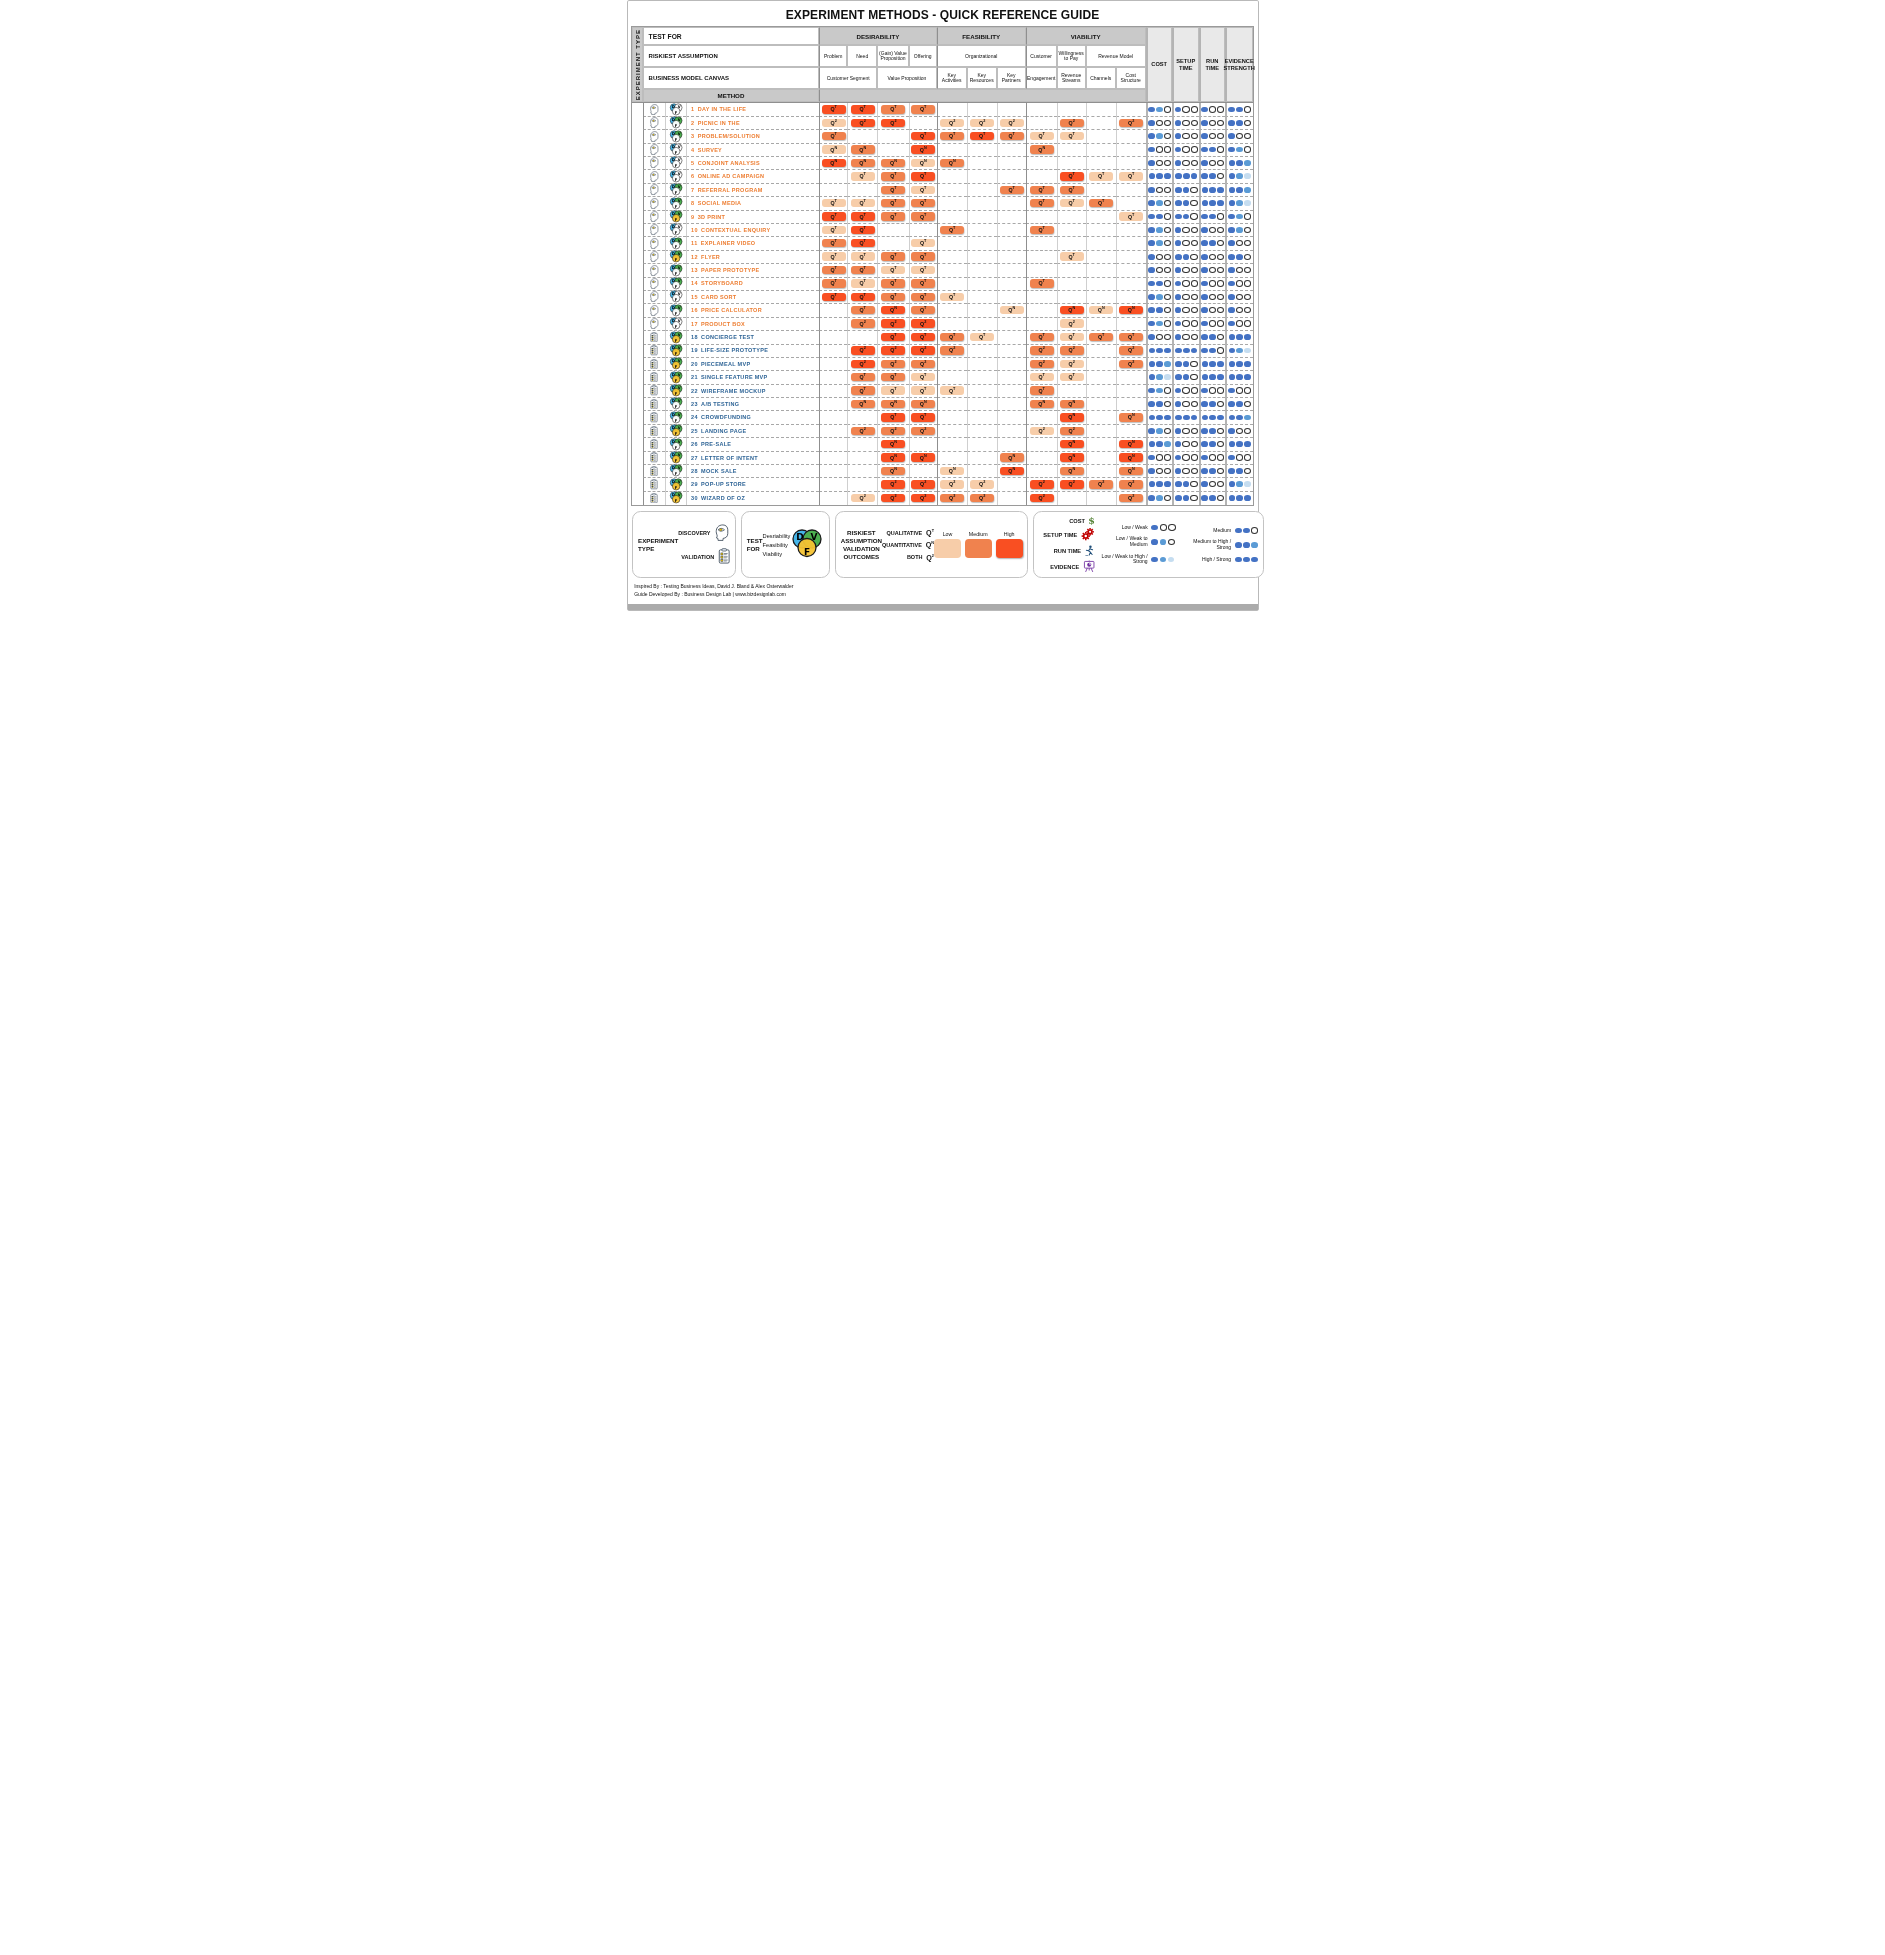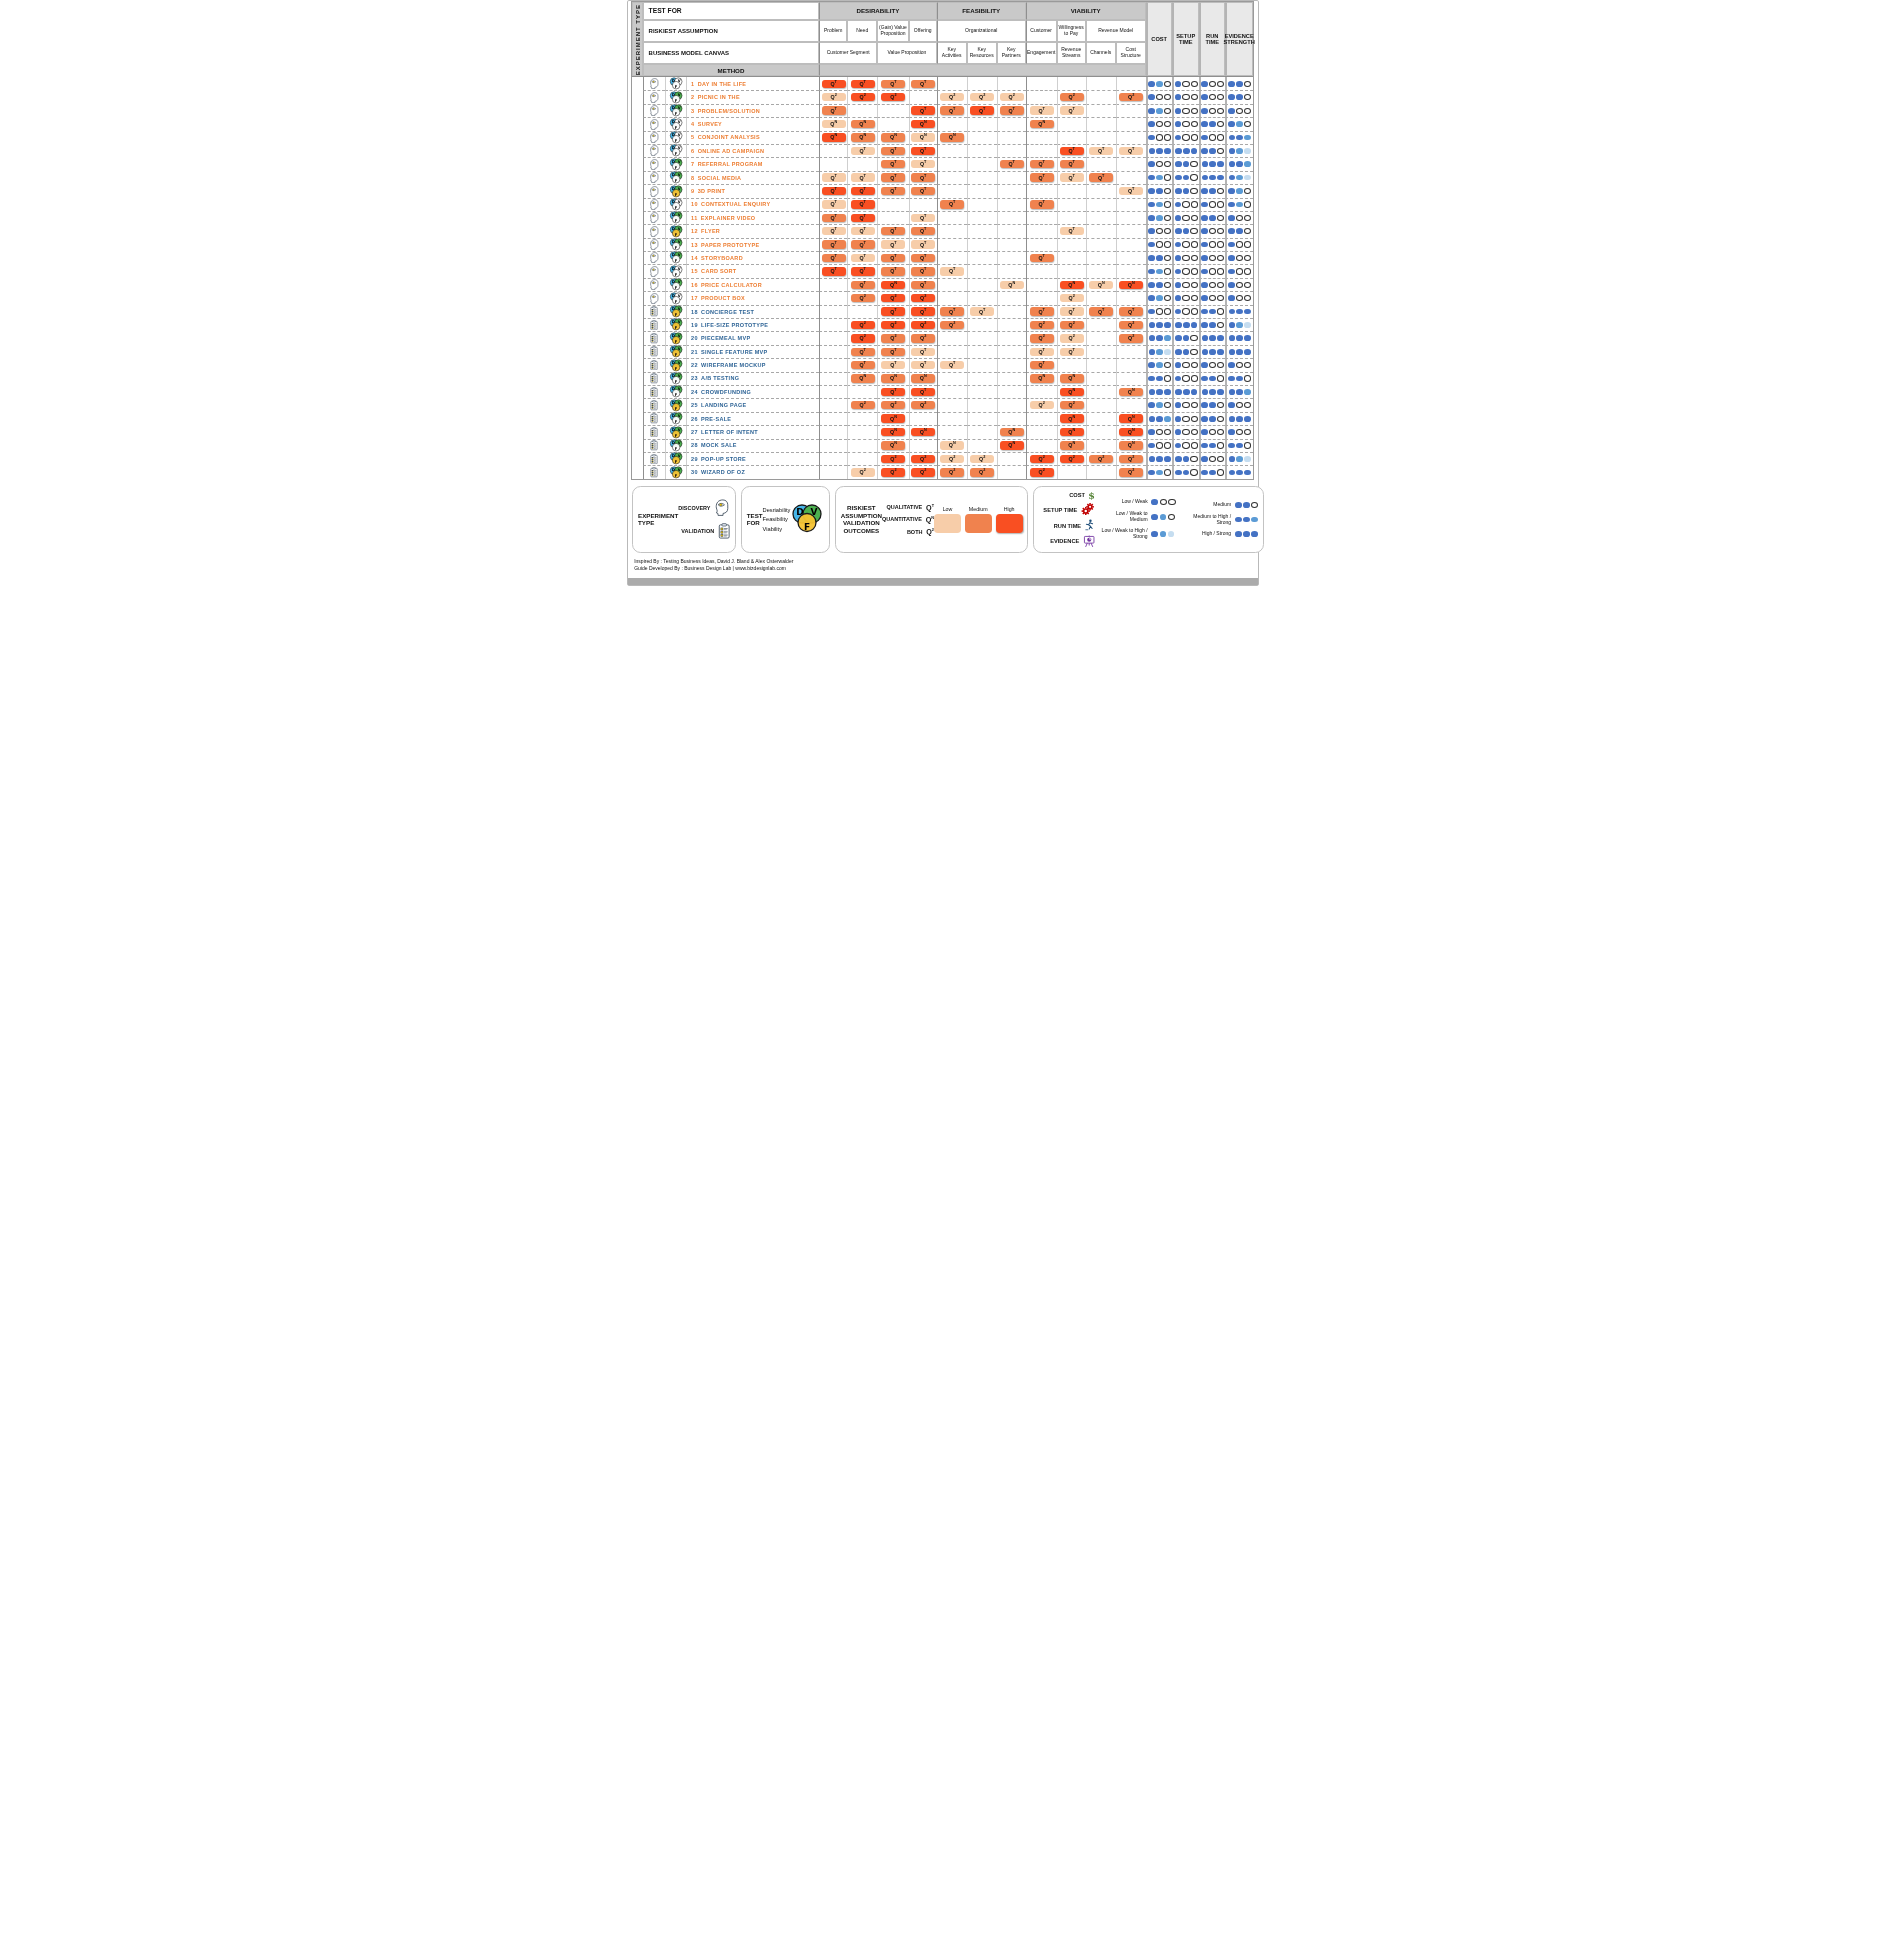--- a/index.html
+++ b/index.html
@@ -62,20 +62,21 @@
   .srow .slab{width:47px;text-align:right;font-size:5px;line-height:1.15;}
   .srow .sdots{display:flex;gap:1.4px;align-items:center;}
   .footer{padding:2.9px 6.7px 4.8px 6.7px;font-size:5px;line-height:1.5;}
   .strip{height:6.2px;background:#ababab;margin-top:1px;}
   .dollar{font-family:"DejaVu Serif","Liberation Serif",serif;color:#548235;font-size:9.5px;font-weight:bold;line-height:1;}
 </style>
 </head>
 <body>
 
 <div class="page">
+  <div class="title">EXPERIMENT METHODS - QUICK REFERENCE GUIDE</div>
 
   <div class="sheet">
 
     <div class="ghead">
       <div class="vlabel">
           <span>EXPERIMENT TYPE</span>
         </div>
 
       <div class="hc gray leftlab" style="grid-column:2/5;grid-row:1;font-size:6.7px;">TEST FOR</div>
       <div class="hc gray grp" style="grid-column:5/9;grid-row:1;">DESIRABILITY</div>

